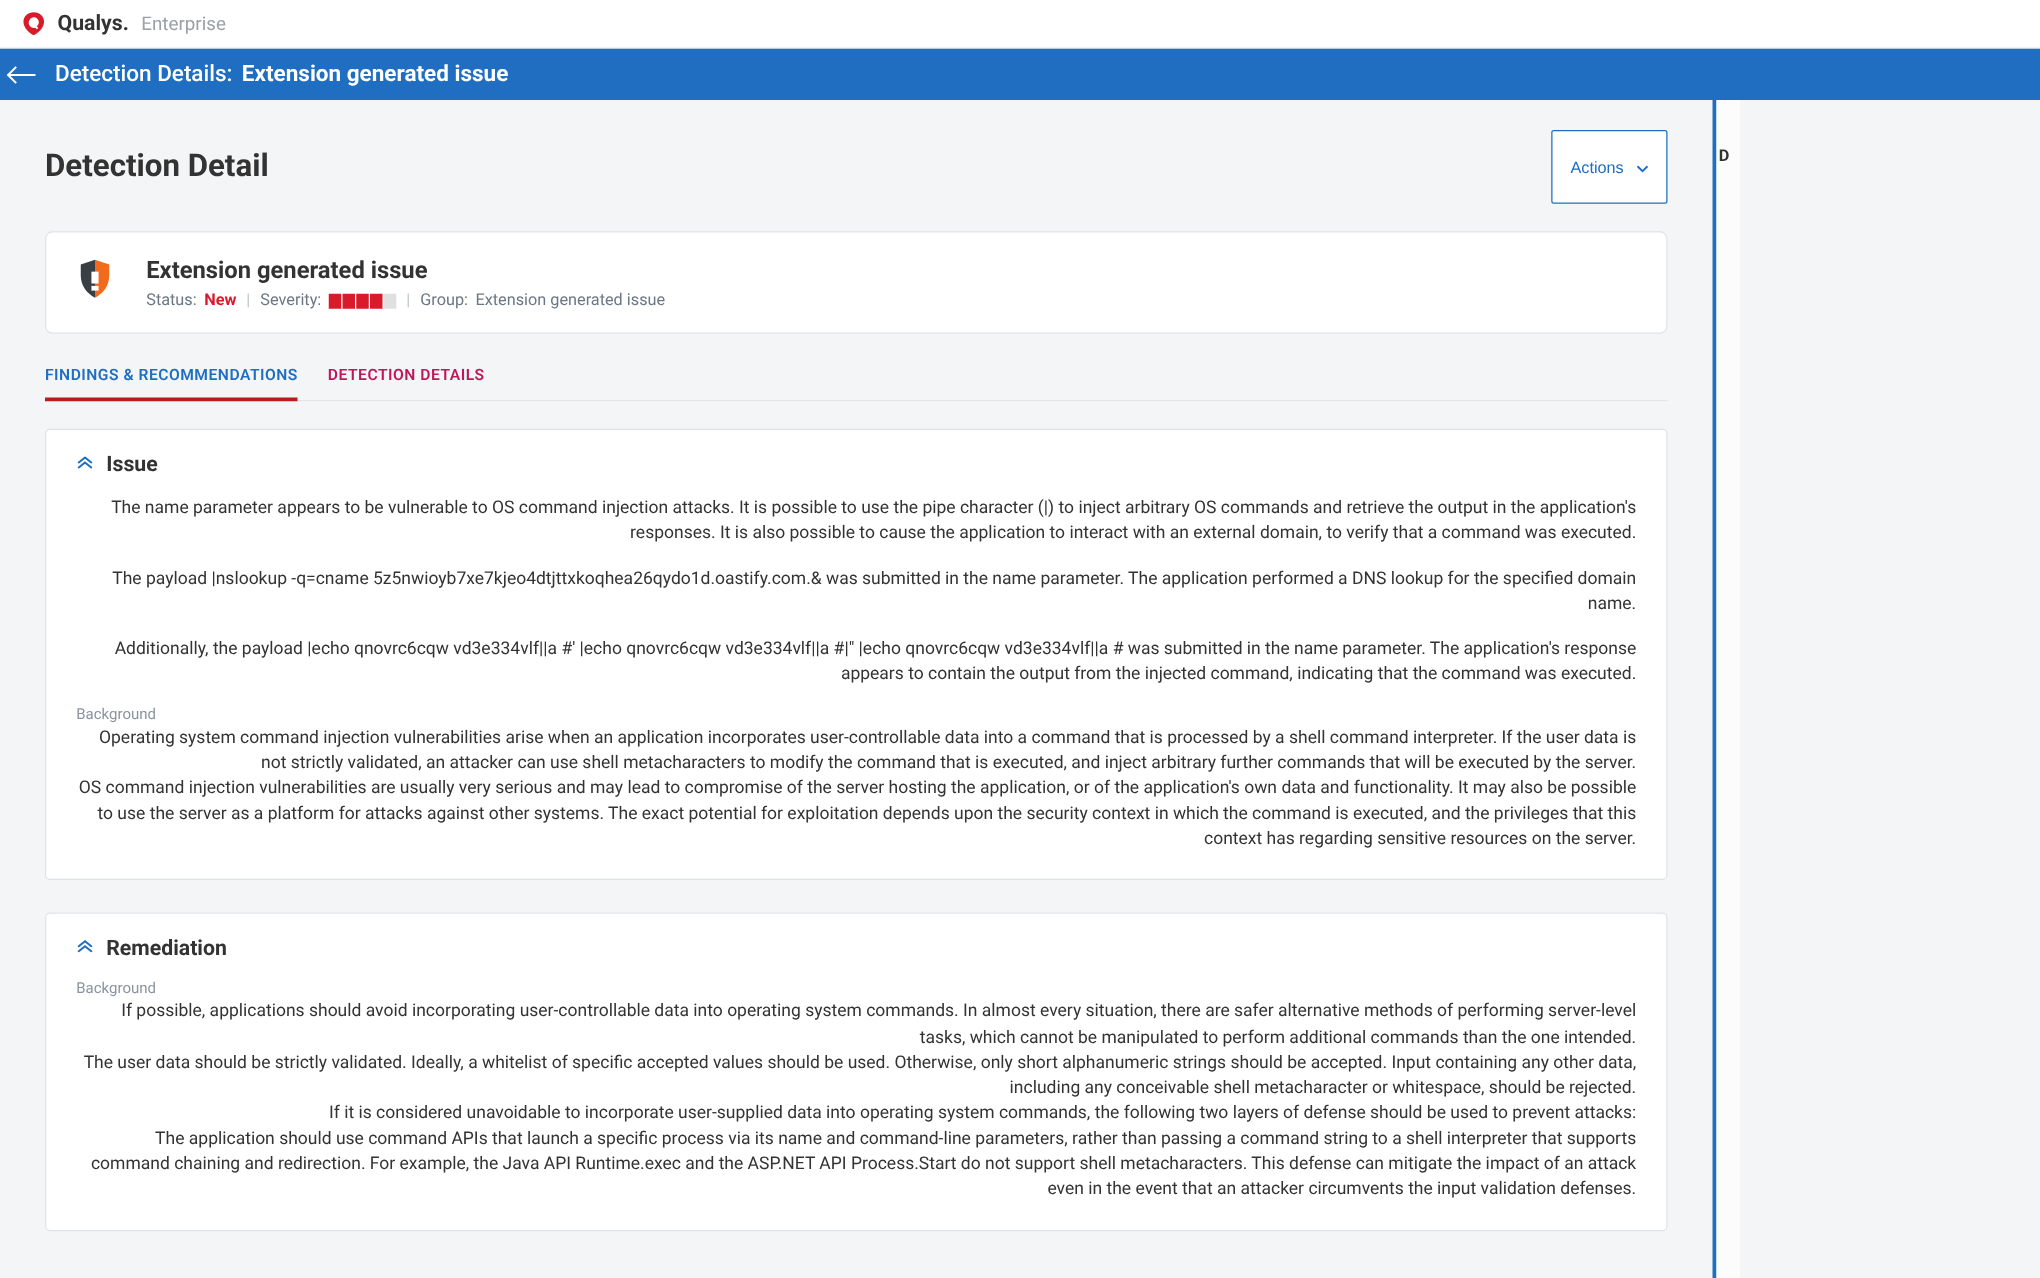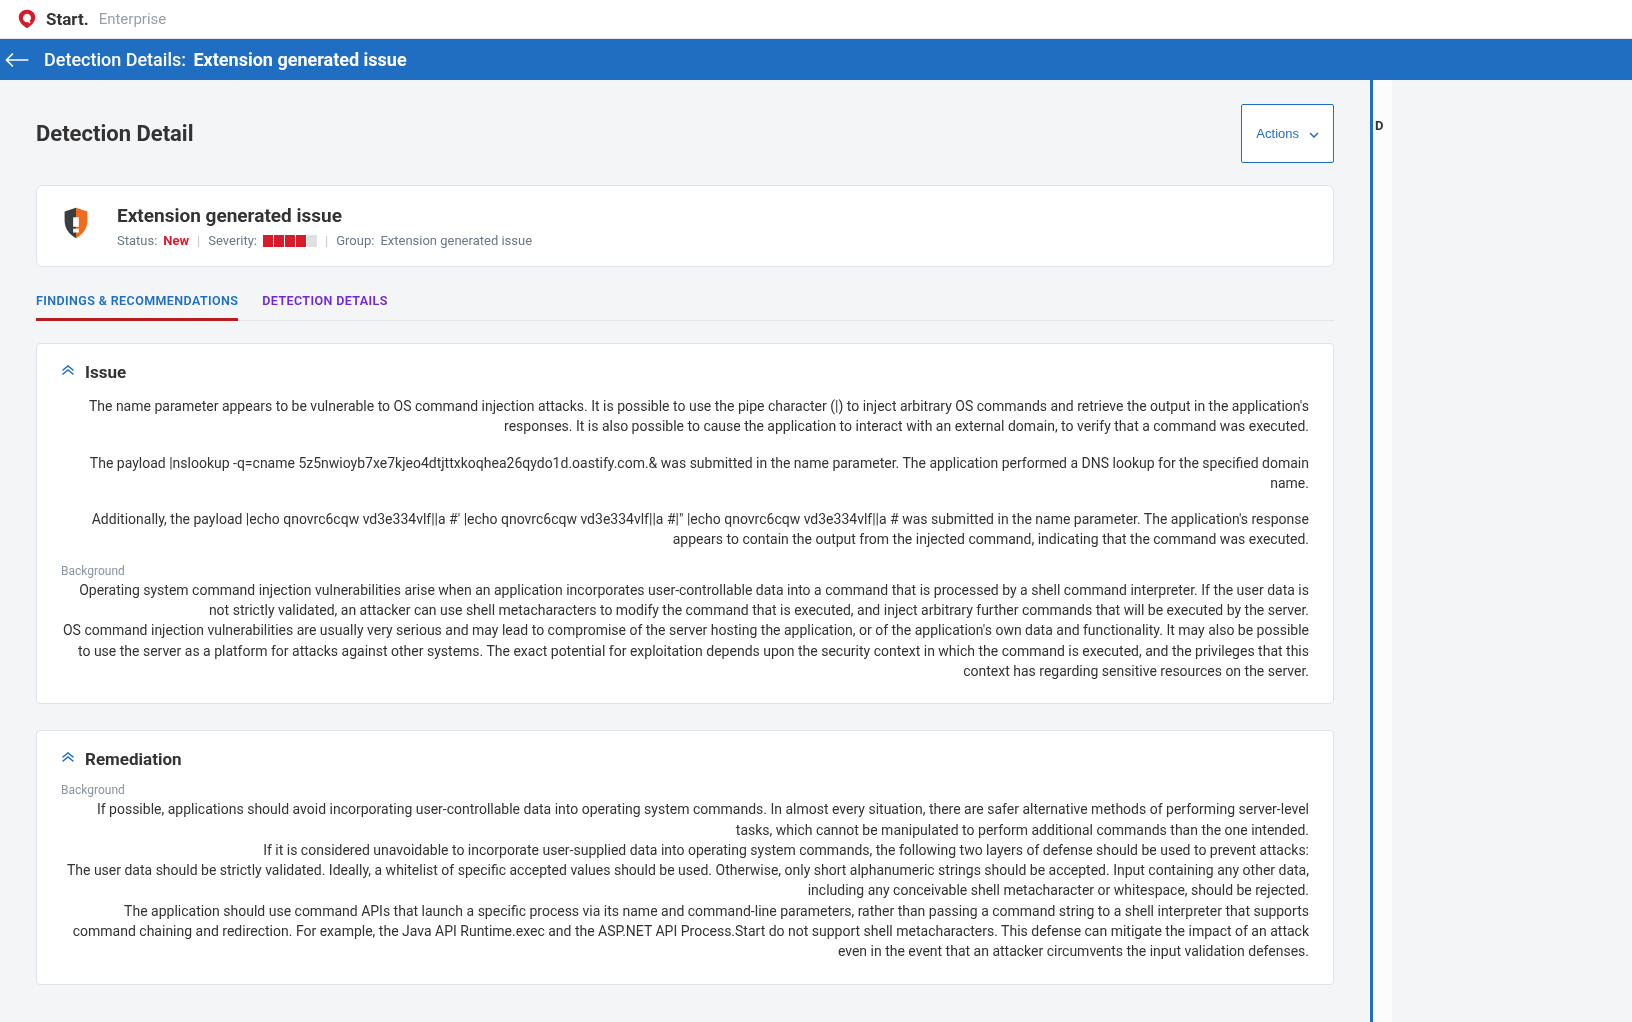--- a/index.html
+++ b/index.html
@@ -50,21 +50,21 @@
   }
   .right-rail .r { color: #5a6773; font-size: 13px; padding: 10px 2px; cursor: pointer; white-space: nowrap; overflow: hidden; }
   .right-rail .rb { font-weight: 700; color: #333; }
 
   .page-head {
     display: flex;
     justify-content: space-between;
     align-items: center;
     margin-bottom: 22px;
   }
-  .page-title { font-size: 22px; font-weight: 700; color: #333; }
+  .page-title { font-size: 25px; font-weight: 700; color: #333; }
   .actions-btn {
     border: 1px solid #1f6ec1;
     color: #1f6ec1;
     background: #fff;
     padding: 21px 14px;
     font-size: 13px;
     border-radius: 2px;
     cursor: pointer;
     display: inline-flex;
     align-items: center;
@@ -99,21 +99,21 @@
   .tabs {
     display: flex;
     gap: 24px;
     border-bottom: 1px solid #e5e5e5;
     margin-bottom: 22px;
   }
   .tab {
     padding: 8px 0 10px 0;
     font-size: 12.5px;
     letter-spacing: 0.4px;
-    color: #6d28d9;
+    color: #be185d;
     cursor: pointer;
     font-weight: 600;
   }
   .tab.active {
     color: #1f6ec1;
     border-bottom: 3px solid #b91c1c;
     margin-bottom: -1px;
   }
 
   .panel {
@@ -144,21 +144,21 @@
 </style>
 </head>
 <body>
 
 <div class="top-brand">
   <span class="brand-logo">
     <svg viewBox="0 0 24 24" width="22" height="22">
       <path fill="#d81b2b" d="M12 2C7 2 3 5.5 3 10.2c0 5 4.4 9.2 8.1 11.4.5.3 1.2.3 1.7 0C16.6 19.4 21 15.2 21 10.2 21 5.5 17 2 12 2zm0 4.3c2.4 0 4.4 2 4.4 4.4 0 1.4-.7 2.7-1.8 3.5l1.4 1.4-1.3 1.3-1.5-1.5c-.4.1-.8.2-1.2.2-2.4 0-4.4-2-4.4-4.4S9.6 6.3 12 6.3z"></path>
     </svg>
   </span>
-  <span class="brand-name">Start.</span>
+  <span class="brand-name">Qualys.</span>
   <span class="brand-sub">Enterprise</span>
 </div>
 
 <div class="blue-bar">
   <span class="back-arrow">
     <svg viewBox="0 0 32 20" width="26" height="18">
         <path stroke="#fff" stroke-width="2" fill="none" d="M30 10H3M11 2 3 10l8 8"></path>
       </svg>
   </span>
   <span>
@@ -245,22 +245,22 @@
         <span class="collapse-icon">
           <svg viewBox="0 0 14 14" width="14" height="14">
               <path d="M2 9l5-4 5 4M2 5l5-4 5 4" stroke="#1f6ec1" stroke-width="1.6" fill="none" stroke-linecap="round"></path>
             </svg>
         </span>
         <span class="panel-title">Remediation</span>
       </div>
       <div class="sub-label">Background</div>
       <div class="body-text">
         <p>If possible, applications should avoid incorporating user-controllable data into operating system commands. In almost every situation, there are safer alternative methods of performing server-level tasks, which cannot be manipulated to perform additional commands than the one intended.</p>
+        <p>The user data should be strictly validated. Ideally, a whitelist of specific accepted values should be used. Otherwise, only short alphanumeric strings should be accepted. Input containing any other data, including any conceivable shell metacharacter or whitespace, should be rejected.</p>
         <p>If it is considered unavoidable to incorporate user-supplied data into operating system commands, the following two layers of defense should be used to prevent attacks:</p>
-        <p>The user data should be strictly validated. Ideally, a whitelist of specific accepted values should be used. Otherwise, only short alphanumeric strings should be accepted. Input containing any other data, including any conceivable shell metacharacter or whitespace, should be rejected.</p>
         <p>The application should use command APIs that launch a specific process via its name and command-line parameters, rather than passing a command string to a shell interpreter that supports command chaining and redirection. For example, the Java API Runtime.exec and the ASP.NET API Process.Start do not support shell metacharacters. This defense can mitigate the impact of an attack even in the event that an attacker circumvents the input validation defenses.</p>
       </div>
     </div>
 
   </div>
 
   <div class="right-rail">
     <div class="r rb">D</div>
     <div class="r">&nbsp;</div>
     <div class="r">&nbsp;</div>

